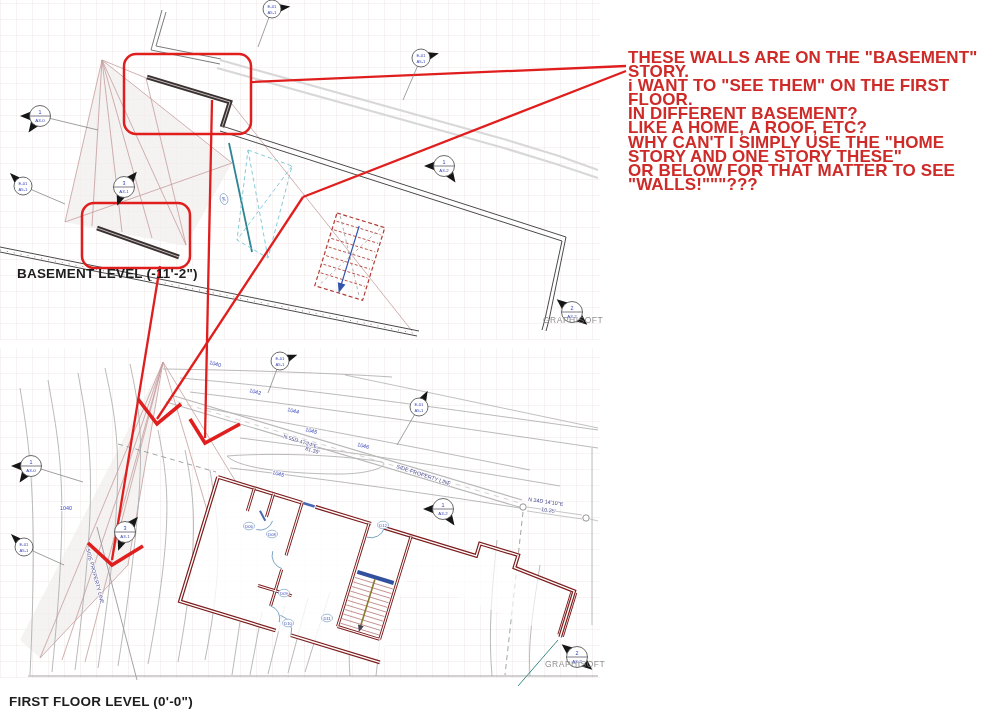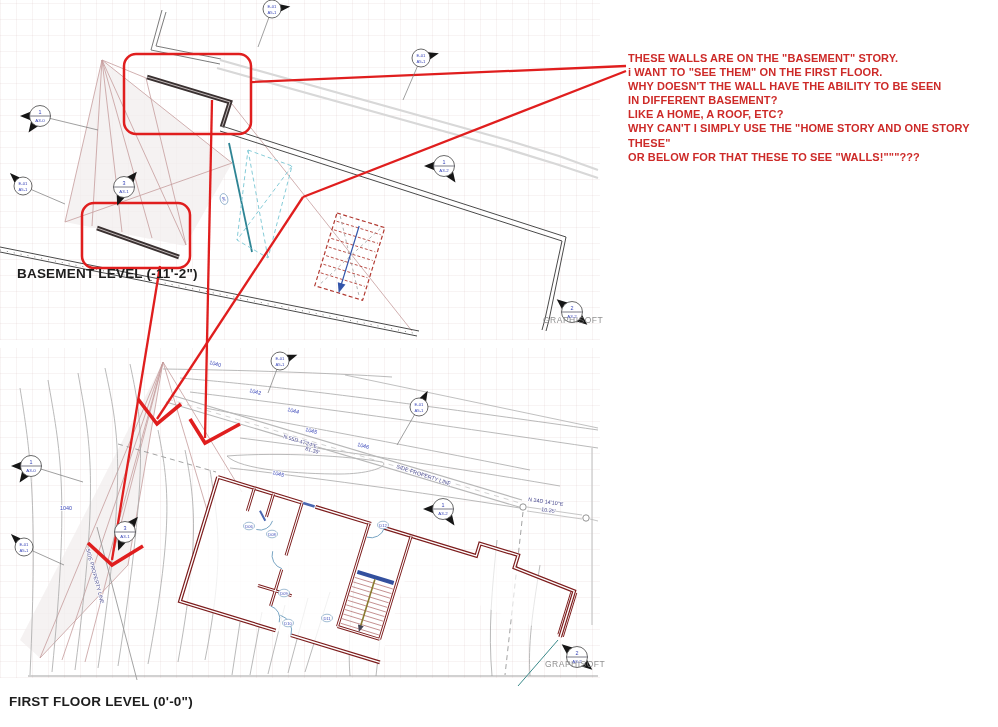--- a/index.html
+++ b/index.html
@@ -7,21 +7,21 @@
        font-family:"Liberation Sans","DejaVu Sans",sans-serif;}
   #canvas{position:absolute;inset:0;width:998px;height:727px;}
   .plan-grid{position:absolute;pointer-events:none;
     background-image:
       repeating-linear-gradient(0deg, rgba(205,175,175,.14) 0 1px, transparent 1px 16px),
       repeating-linear-gradient(90deg, rgba(205,175,175,.14) 0 1px, transparent 1px 16px);}
   #grid-basement{left:0;top:0;width:600px;height:340px;}
   #grid-first{left:0;top:348px;width:600px;height:330px;}
   #plan-svg{position:absolute;left:0;top:0;}
   #question-block{position:absolute;left:628px;top:51px;width:366px;
-    color:#cd2a28;font-size:11px;line-height:14.1px;font-weight:bold;letter-spacing:.1px;}
+    color:#cd2a28;font-size:17px;line-height:14.1px;font-weight:bold;letter-spacing:.1px;}
   .level-label{position:absolute;color:#1d1d1d;font-size:13.5px;font-weight:bold;letter-spacing:.2px;}
   #basement-label{left:17px;top:266px;}
   #firstfloor-label{left:9px;top:694px;}
 </style>
 </head>
 <body>
 
 <div id="canvas">
   <div id="grid-basement" class="plan-grid"></div>
   <div id="grid-first" class="plan-grid"></div>
@@ -364,22 +364,21 @@
         <text transform="translate(396,468) rotate(18)" font-size="5.4" fill="#4a4a8e" font-family="Liberation Sans,sans-serif" paint-order="stroke" stroke="#fff" stroke-width="1.2">SIDE PROPERTY LINE</text>
         <text transform="translate(86,549) rotate(75)" font-size="5.4" fill="#4a4a8e" font-family="Liberation Sans,sans-serif" paint-order="stroke" stroke="#fff" stroke-width="1.2">SIDE PROPERTY LINE</text>
         <text x="543" y="323" font-size="8.5" fill="rgba(125,125,125,0.85)" letter-spacing="0.5" font-family="Liberation Sans,sans-serif">GRAPHISOFT</text>
         <text x="545" y="667" font-size="8.5" fill="rgba(125,125,125,0.85)" letter-spacing="0.5" font-family="Liberation Sans,sans-serif">GRAPHISOFT</text>
       </g>
   </svg>
 
   <div id="question-block" style="color: rgb(205, 42, 40);">
       <div>THESE WALLS ARE ON THE "BASEMENT" STORY.</div>
       <div>i WANT TO "SEE THEM" ON THE FIRST FLOOR.</div>
-      <div>WHY DOESN'T THE WALL HAVE THE ABILITY TO BE SEEN</div>
       <div>IN DIFFERENT BASEMENT?</div>
       <div>LIKE A HOME, A ROOF, ETC?</div>
       <div>WHY CAN'T I SIMPLY USE THE "HOME STORY AND ONE STORY THESE"</div>
-      <div>OR BELOW FOR THAT THESE TO SEE "WALLS!"""???</div>
+      <div>OR BELOW FOR THAT MATTER TO SEE "WALLS!"""???</div>
     </div>
 
   <div id="basement-label" class="level-label">BASEMENT LEVEL (-11'-2")</div>
   <div id="firstfloor-label" class="level-label">FIRST FLOOR LEVEL (0'-0")</div>
 </div>
 
 </body></html>

